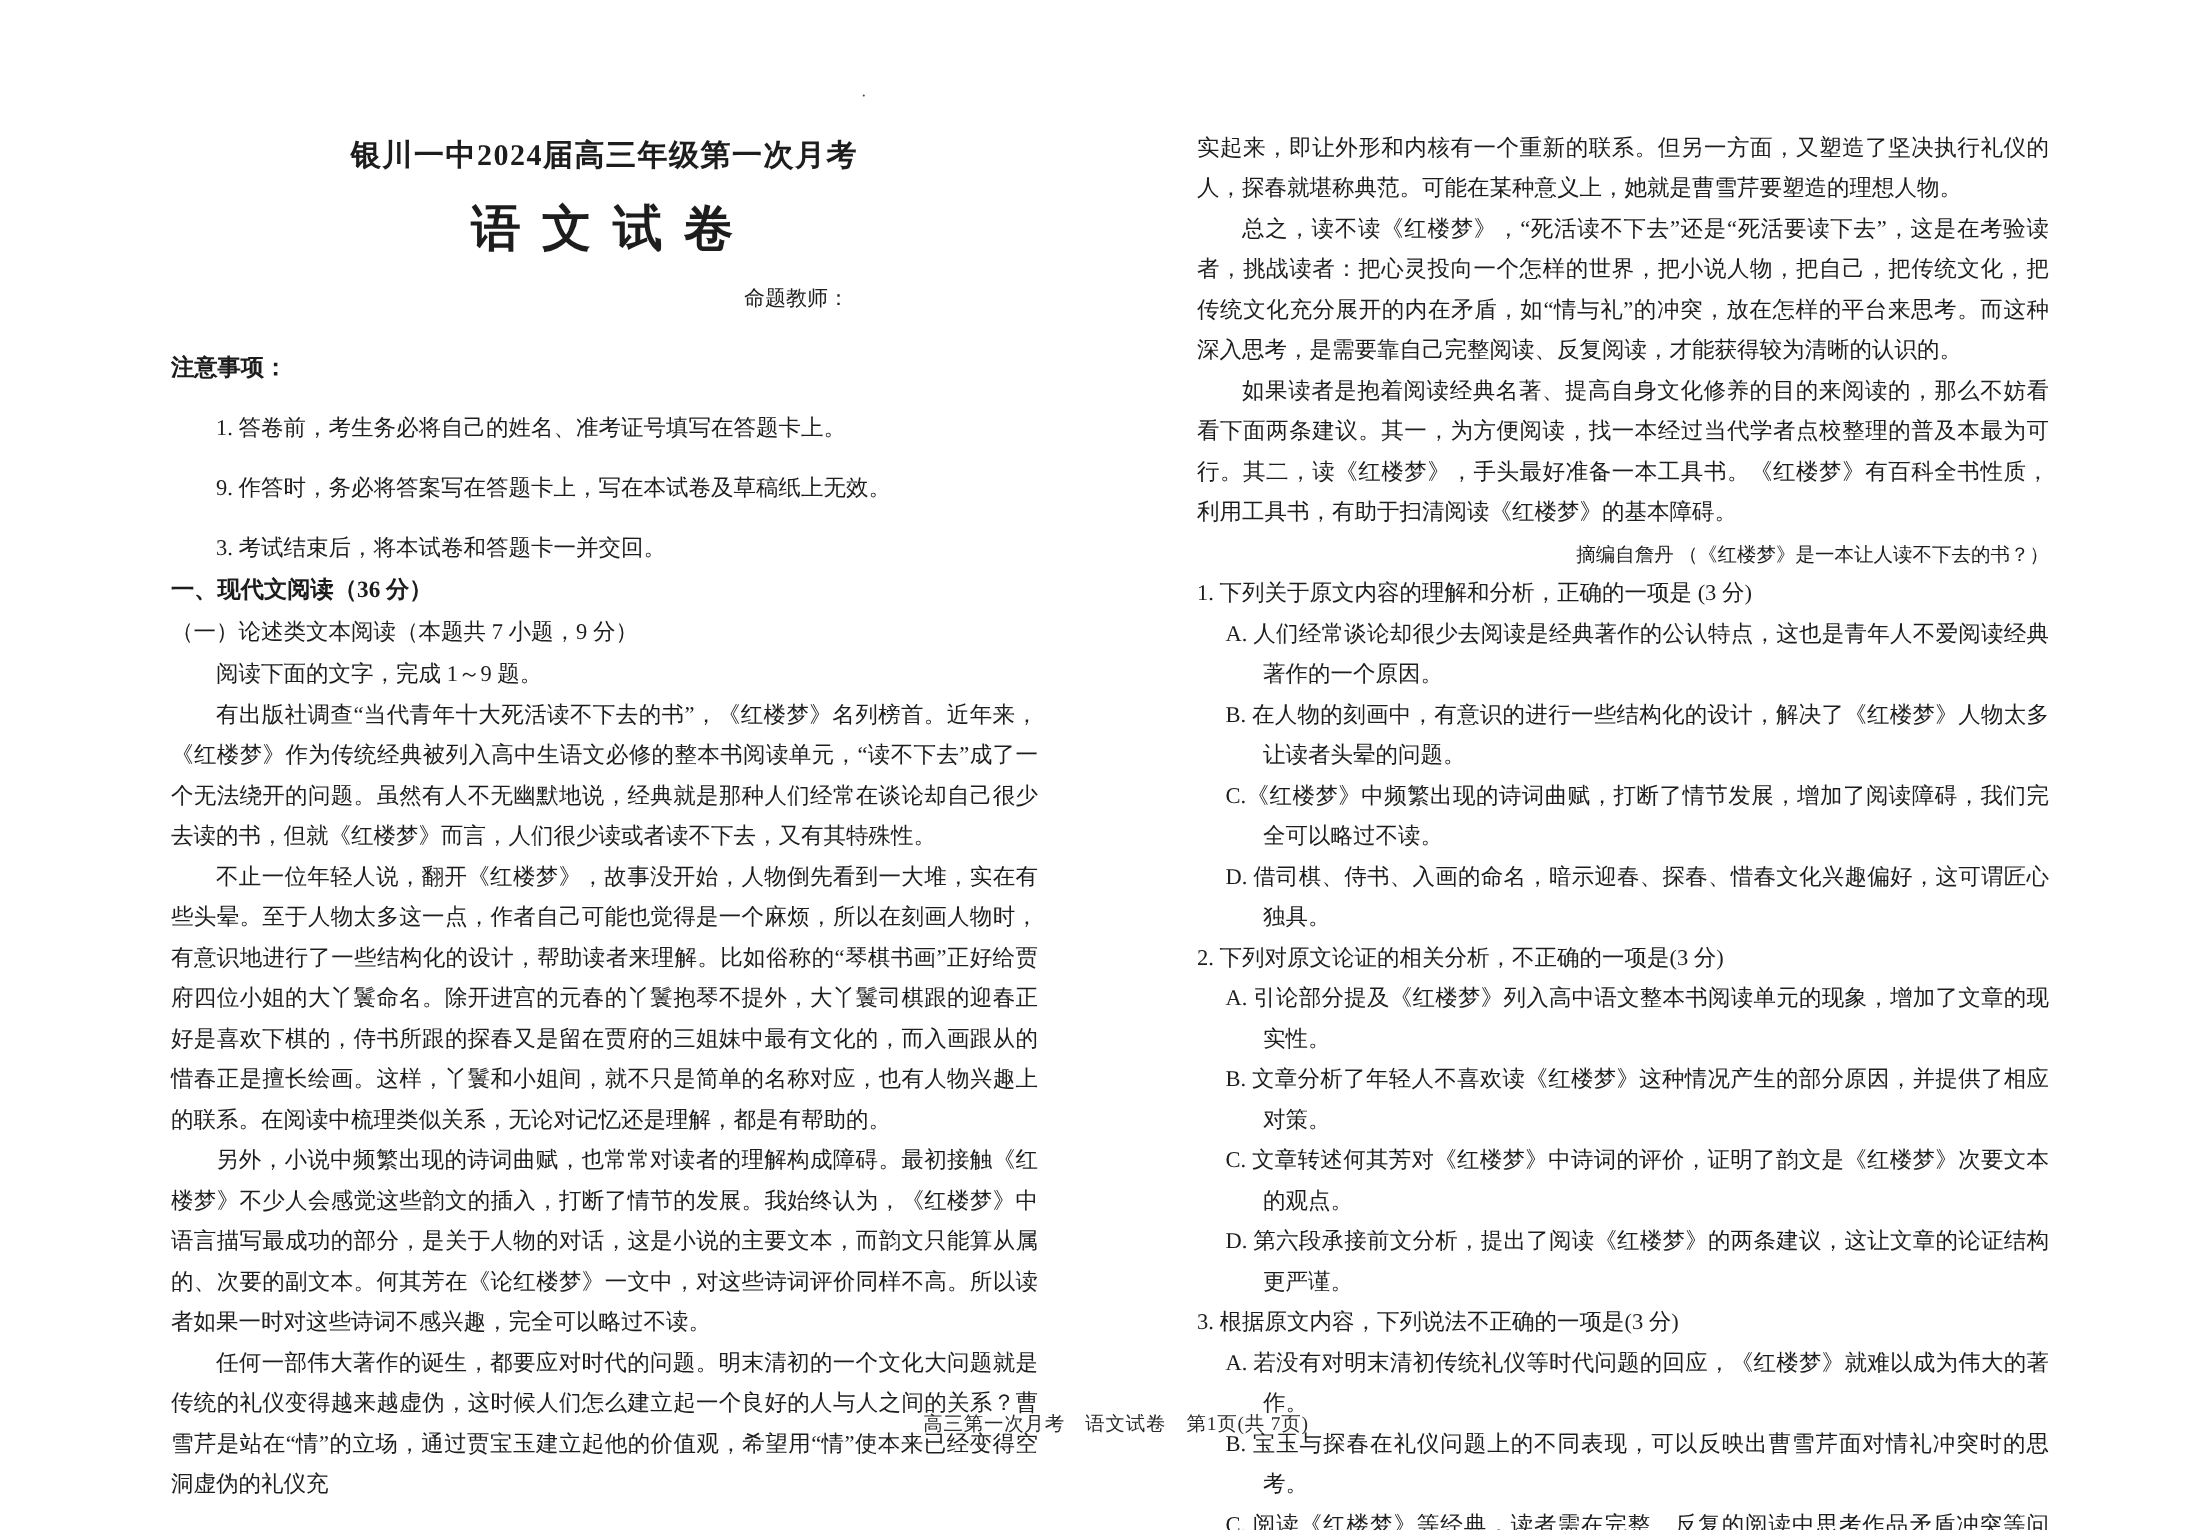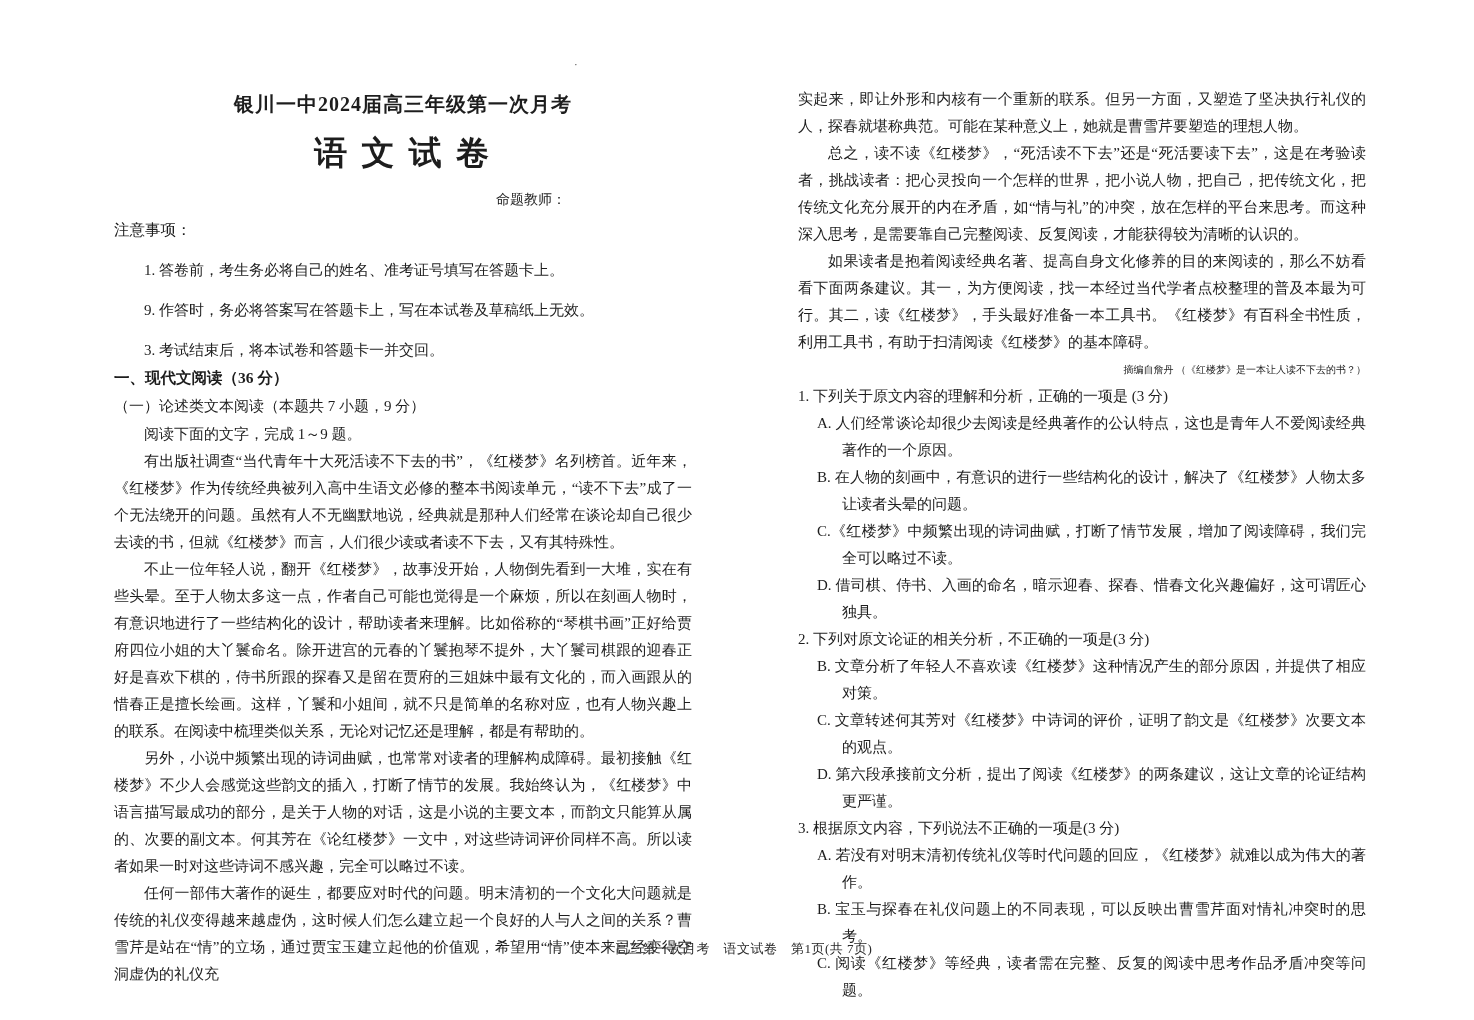--- a/index.html
+++ b/index.html
@@ -46,23 +46,23 @@
     margin-top: 10px;
   }
   .teacher {
     font-size: 14px;
     line-height: 24px;
     margin-top: 12px;
     padding-left: 382px;
   }
   .notice-heading {
     font-size: 15.5px;
-    font-weight: normal;
+    font-weight: bold;
     line-height: 28px;
-    margin-top: 4px;
+    margin-top: 20px;
   }
   .notice-item {
     font-size: 15px;
     line-height: 28px;
     text-indent: 2em;
     margin-top: 12px;
   }
   .sec-heading {
     font-size: 15.5px;
     font-weight: bold;
@@ -78,21 +78,21 @@
     text-indent: 2em;
   }
   .para {
     font-size: 15px;
     line-height: 27px;
     text-align: justify;
     text-indent: 2em;
   }
   .para.no-indent { text-indent: 0; }
   .source {
-    font-size: 10px;
+    font-size: 13px;
     line-height: 27px;
     text-align: right;
   }
   .stem {
     font-size: 15px;
     line-height: 27px;
     text-align: justify;
   }
   .option {
     font-size: 15px;
@@ -149,20 +149,21 @@
       <div class="question">
         <p class="stem">1. 下列关于原文内容的理解和分析，正确的一项是 (3 分)</p>
         <p class="option">A. 人们经常谈论却很少去阅读是经典著作的公认特点，这也是青年人不爱阅读经典著作的一个原因。</p>
         <p class="option">B. 在人物的刻画中，有意识的进行一些结构化的设计，解决了《红楼梦》人物太多让读者头晕的问题。</p>
         <p class="option">C.《红楼梦》中频繁出现的诗词曲赋，打断了情节发展，增加了阅读障碍，我们完全可以略过不读。</p>
         <p class="option">D. 借司棋、侍书、入画的命名，暗示迎春、探春、惜春文化兴趣偏好，这可谓匠心独具。</p>
       </div>
 
       <div class="question">
         <p class="stem">2. 下列对原文论证的相关分析，不正确的一项是(3 分)</p>
+        <p class="option">A. 引论部分提及《红楼梦》列入高中语文整本书阅读单元的现象，增加了文章的现实性。</p>
         <p class="option">B. 文章分析了年轻人不喜欢读《红楼梦》这种情况产生的部分原因，并提供了相应对策。</p>
         <p class="option">C. 文章转述何其芳对《红楼梦》中诗词的评价，证明了韵文是《红楼梦》次要文本的观点。</p>
         <p class="option">D. 第六段承接前文分析，提出了阅读《红楼梦》的两条建议，这让文章的论证结构更严谨。</p>
       </div>
 
       <div class="question">
         <p class="stem">3. 根据原文内容，下列说法不正确的一项是(3 分)</p>
         <p class="option">A. 若没有对明末清初传统礼仪等时代问题的回应，《红楼梦》就难以成为伟大的著作。</p>
         <p class="option">B. 宝玉与探春在礼仪问题上的不同表现，可以反映出曹雪芹面对情礼冲突时的思考。</p>
         <p class="option">C. 阅读《红楼梦》等经典，读者需在完整、反复的阅读中思考作品矛盾冲突等问题。</p>

